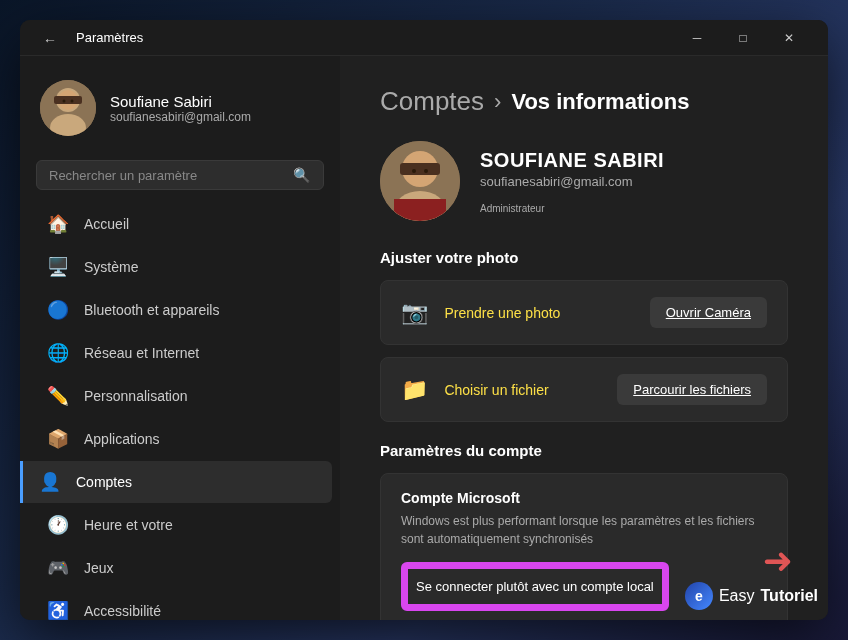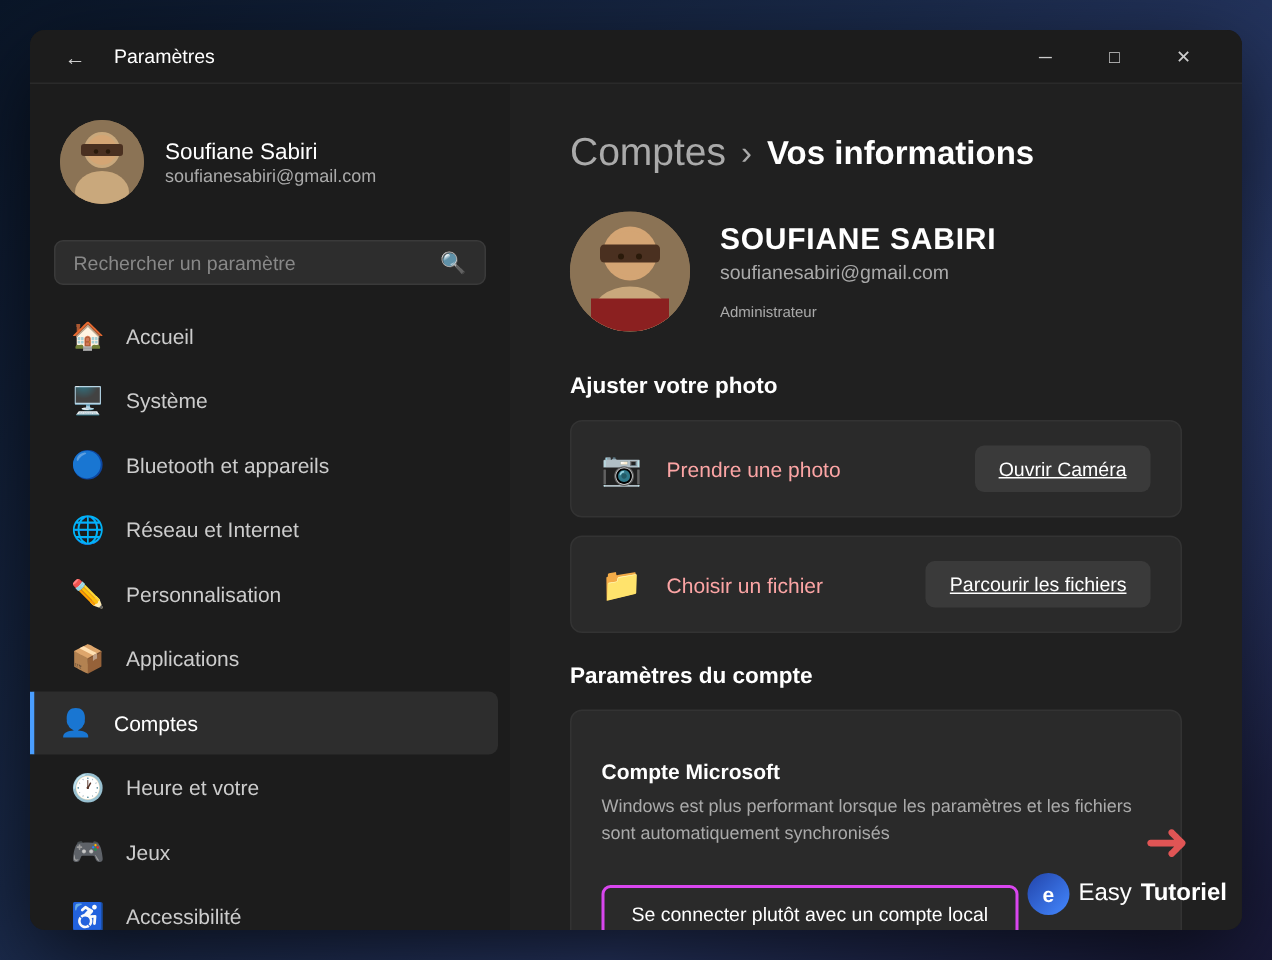--- a/index.html
+++ b/index.html
@@ -263,21 +263,21 @@
     .card-left {
       display: flex;
       align-items: center;
       gap: 16px;
     }
     .card-icon {
       font-size: 22px;
       color: #ccc;
     }
     .card-label {
-      color: #fca5a5;
+      color: #fde047;
       font-size: 14px;
     }
     .card-btn {
       background: #3a3a3a;
       color: #fff;
       border: none;
       border-radius: 6px;
       padding: 8px 16px;
       font-size: 13px;
       cursor: pointer;
@@ -291,39 +291,37 @@
       background: #2a2a2a;
       border-radius: 8px;
       padding: 16px 20px;
       border: 1px solid #333;
     }
     .account-card-title {
       color: #fff;
       font-size: 14px;
       font-weight: 600;
       margin-bottom: 6px;
-      margin-top: 16px;
     }
     .account-card-desc {
       color: #aaa;
       font-size: 12px;
       line-height: 1.5;
       margin-bottom: 14px;
     }
     .local-account-btn {
       background: transparent;
       color: #fff;
-      border: 2px solid #d946ef;
+      border: 7px solid #d946ef;
       border-radius: 6px;
-      padding: 10px 18px;
+      padding: 10px 8px;
       font-size: 13px;
       cursor: pointer;
       font-family: 'Segoe UI', Arial, sans-serif;
       transition: background 0.1s;
-      margin-top: 12px;
     }
 
     
     .red-arrow {
       position: absolute;
       bottom: 48px;
       right: 20px;
       font-size: 32px;
       color: #e05555;
     }

